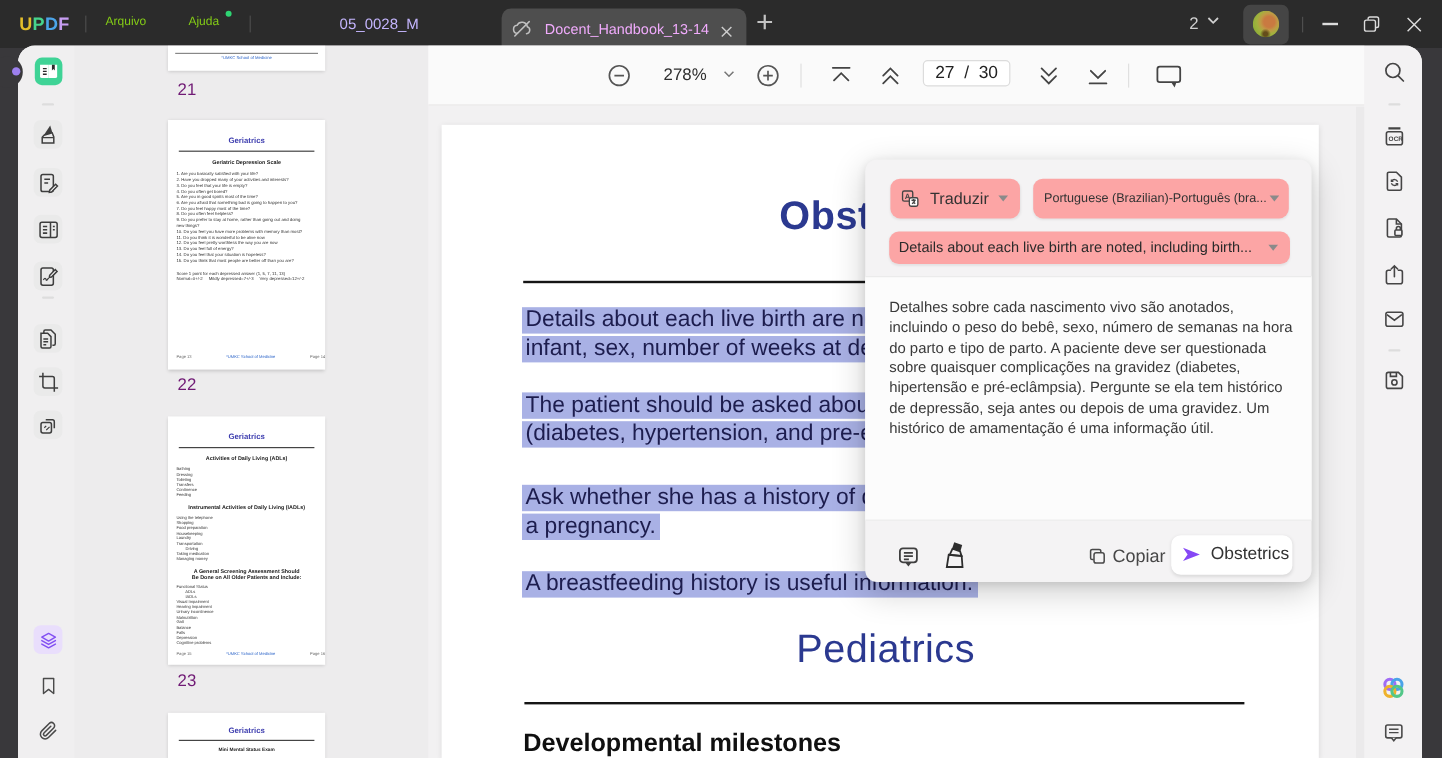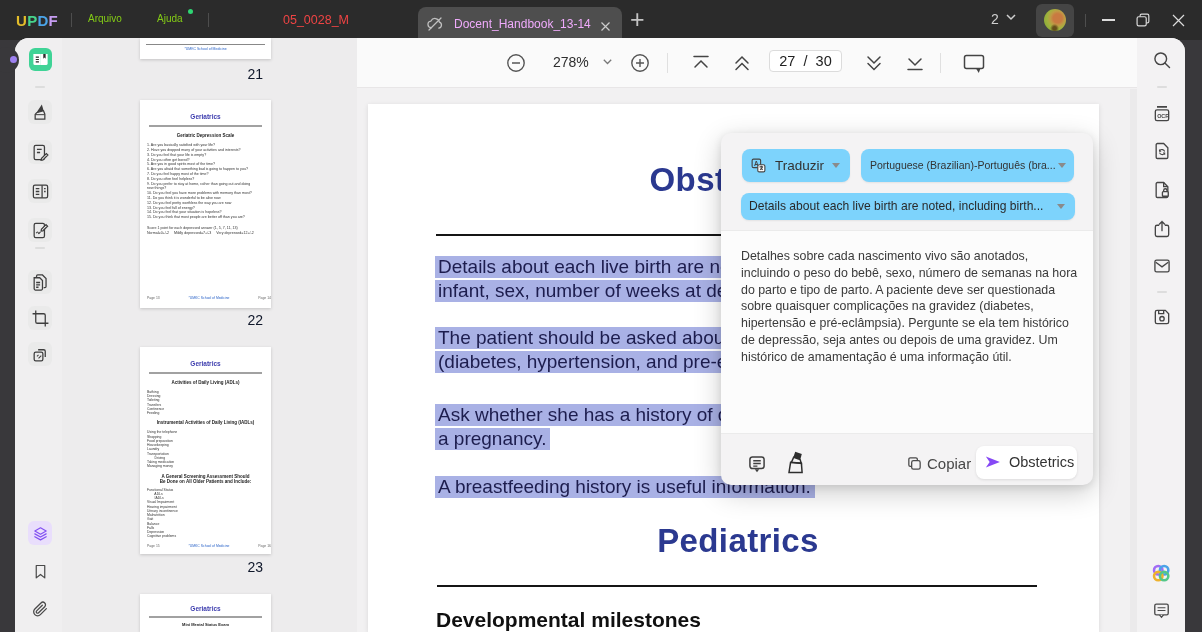--- a/index.html
+++ b/index.html
@@ -4,21 +4,21 @@
 *{margin:0;padding:0;box-sizing:border-box}
 html,body{width:1202px;height:632px;overflow:hidden}
 body{background:#39383b;font-family:"Liberation Sans",sans-serif;position:relative}
 
 #titlebar{position:absolute;left:0;top:0;width:1202px;height:40px;background:#2b2b2b}
 #logo{position:absolute;left:16px;top:12px;font-size:15px;font-weight:bold;letter-spacing:.3px}
 #logo .u{color:#e3bd2a}#logo .p{color:#46d48c}#logo .d{color:#4ba4e8}#logo .f{color:#c79df2}
 .tsep{position:absolute;top:13px;width:1px;height:14px;background:#4d4d4d}
 .menu{position:absolute;top:13px;color:#84cc16;font-size:10px}
 #greendot{position:absolute;left:188px;top:9px;width:5px;height:5px;border-radius:50%;background:#2ed573}
-#doctitle{position:absolute;left:283px;top:13px;color:#ef4444;font-size:12.5px}
+#doctitle{position:absolute;left:283px;top:13px;color:#c4b5fd;font-size:12.5px}
 #tab{position:absolute;left:418px;top:7px;width:204px;height:33px;background:#4e4e4e;border-radius:8px 8px 0 0}
 #tab .ticon{position:absolute;left:8px;top:8px}
 #tab .ttext{position:absolute;left:36px;top:10px;color:#f0abfc;font-size:12px;white-space:nowrap}
 
 #plus{position:absolute;left:630px;top:5px;color:#c3c3c3;font-size:25px;font-weight:300}
 #tabnum{position:absolute;left:991px;top:11px;color:#cfcfcf;font-size:14px}
 #tabcaret{position:absolute;left:1006px;top:14px}
 #avatarbox{position:absolute;left:1036px;top:4px;width:38px;height:33px;background:#454545;border-radius:6px}
 #avatar{position:absolute;left:8px;top:5px;width:22px;height:22px;border-radius:50%;background:radial-gradient(circle at 48% 88%,rgba(90,60,20,.85) 0 8%,rgba(90,60,20,0) 20%),radial-gradient(circle at 62% 42%,#c97a41 0 24%,#c09a45 38%,#a2b23e 55%,#8fae39 75%,#7aa033 100%)}
 #winmin{position:absolute;left:1102px;top:19px;width:13px;height:1.5px;background:#dcdcdc}
@@ -29,50 +29,50 @@
 #notch{position:absolute;left:-7px;top:47px;width:26px;height:26px;border-radius:50%;background:#39383b}
 #notchdot{position:absolute;left:10px;top:56px;width:7px;height:7px;border-radius:50%;background:#9d80ef}
 
 #leftrail{position:absolute;left:0;top:0;width:47px;height:594px;background:#f0eff0}
 .lic{position:absolute;left:13px;width:24px;height:24px;border-radius:6px;background:#eaeaea;display:flex;align-items:center;justify-content:center}
 .railsep{position:absolute;left:20px;width:10px;height:2px;background:#dddddd;border-radius:1px}
 #ric-sel{position:absolute;left:14px;top:10px;width:23px;height:23px;background:#3fd396;border-radius:6px;display:flex;align-items:center;justify-content:center}
 
 #thumbpanel{position:absolute;left:47px;top:0;width:295px;height:594px;background:#edeced}
 .thumb{position:absolute;left:78px;width:131px;background:#ffffff;box-shadow:0 1px 3px rgba(0,0,0,.18);overflow:hidden}
-.tnum{position:absolute;width:131px;left:70px;text-align:right;color:#0f172a;font-size:14px}
+.tnum{position:absolute;width:131px;left:86px;text-align:left;color:#701a75;font-size:14px}
 .tin{width:262px;transform:scale(0.5);transform-origin:0 0;overflow:hidden}
 .gtitle{color:#3c3cae;font-weight:bold;font-size:13px;text-align:center}
 .grule{height:2px;background:#444;margin:0 18px}
 .gsub{font-size:9px;font-weight:bold;text-align:center;color:#222;line-height:10px}
 .glines{font-size:7.2px;line-height:9.6px;color:#333;padding-left:14px;white-space:pre}
 #t23 .glines{line-height:8.5px;font-size:6.8px}
 
 #viewer{position:absolute;left:342px;top:0;width:780px;height:594px;background:#f2f1f2}
 #toolbar{position:absolute;left:0;top:0;width:780px;height:50px;background:#fafafa;border-bottom:1px solid #e8e6e7}
 .tbi{position:absolute;top:14px}
 #zoomtxt{position:absolute;left:196px;top:16px;font-size:14px;color:#2e2e2e}
 #pagebox{position:absolute;left:412px;top:12px;width:73px;height:22px;background:#fff;border:1px solid #dcdcdc;border-radius:4px;text-align:center;line-height:21px;font-size:14.5px;color:#222}
 .vsep{position:absolute;top:15px;width:1px;height:20px;background:#e0e0e0}
 
 #page{position:absolute;left:11px;top:66px;width:731px;height:528px;background:#fff;box-shadow:0 1px 5px rgba(0,0,0,.10)}
 .hl{background:#a9b1e5;padding:0 4px 1px 3px}
 .pline{position:absolute;white-space:nowrap;font-size:19px;color:#1d1d4e;left:67px}
 #h1{position:absolute;left:0;top:57px;letter-spacing:.5px;width:731px;text-align:center;font-size:33px;font-weight:bold;color:#2b3990}
 #prule1{position:absolute;left:68px;top:130px;width:600px;height:2px;background:#151515}
-#h2{position:absolute;left:0;top:418px;letter-spacing:.4px;width:740px;text-align:center;font-size:33px;font-weight:bold;color:#2b3990}
+#h2{position:absolute;left:0;top:418px;letter-spacing:.4px;width:740px;text-align:center;font-size:33px;font-weight:normal;color:#2b3990}
 #prule2{position:absolute;left:69px;top:481px;width:600px;height:2px;background:#151515}
 #h3{position:absolute;left:68px;top:504px;font-size:21px;font-weight:bold;color:#101010}
 
 #rightrail{position:absolute;left:1122px;top:0;width:48px;height:594px;background:#f3f2f3}
 .ric{position:absolute;left:15px}
 
 #popup{position:absolute;left:364px;top:95px;width:372px;height:352px;background:#f4f3f4;border-radius:10px;box-shadow:0 8px 28px rgba(0,0,0,.20),0 2px 8px rgba(0,0,0,.10)}
 #ptext{position:absolute;left:0;top:97px;width:372px;height:204px;background:#fcfcfc;border-top:1px solid #ebebeb;border-bottom:1px solid #ebebeb;overflow:hidden}
-.pbtn{position:absolute;background:#7dd3fc;border-radius:8px;box-shadow:0 1px 2px rgba(0,0,0,.07);overflow:hidden}
+.pbtn{position:absolute;background:#fca5a5;border-radius:8px;box-shadow:0 1px 2px rgba(0,0,0,.07);overflow:hidden}
 #btraduzir{left:21px;top:16px;width:108px;height:33px}
 #blang{left:140px;top:16px;width:213px;height:33px}
 #bsrc{left:20px;top:60px;width:334px;height:27px}
 .caret{display:inline-block;width:0;height:0;border-left:4px solid transparent;border-right:4px solid transparent;border-top:5px solid #8a8a8a}
 #trtext{position:absolute;left:20px;top:17px;font-size:12.4px;line-height:16.8px;color:#3a3a3a;white-space:nowrap}
 #bregen{position:absolute;left:255px;top:313px;width:101px;height:33px;background:#fff;border-radius:8px;box-shadow:0 1px 3px rgba(0,0,0,.10);font-size:14.5px;color:#333}
 </style></head>
 <body>
 
 <div id="titlebar">

